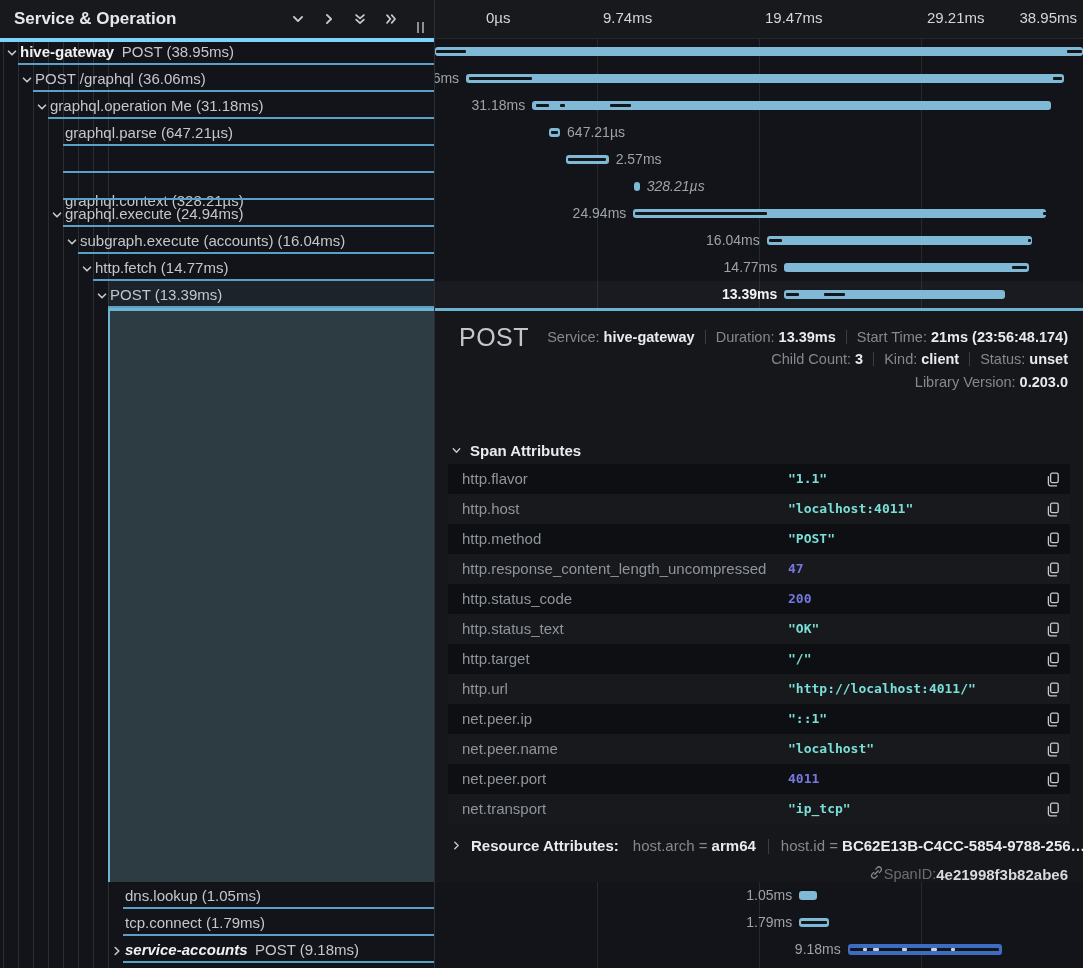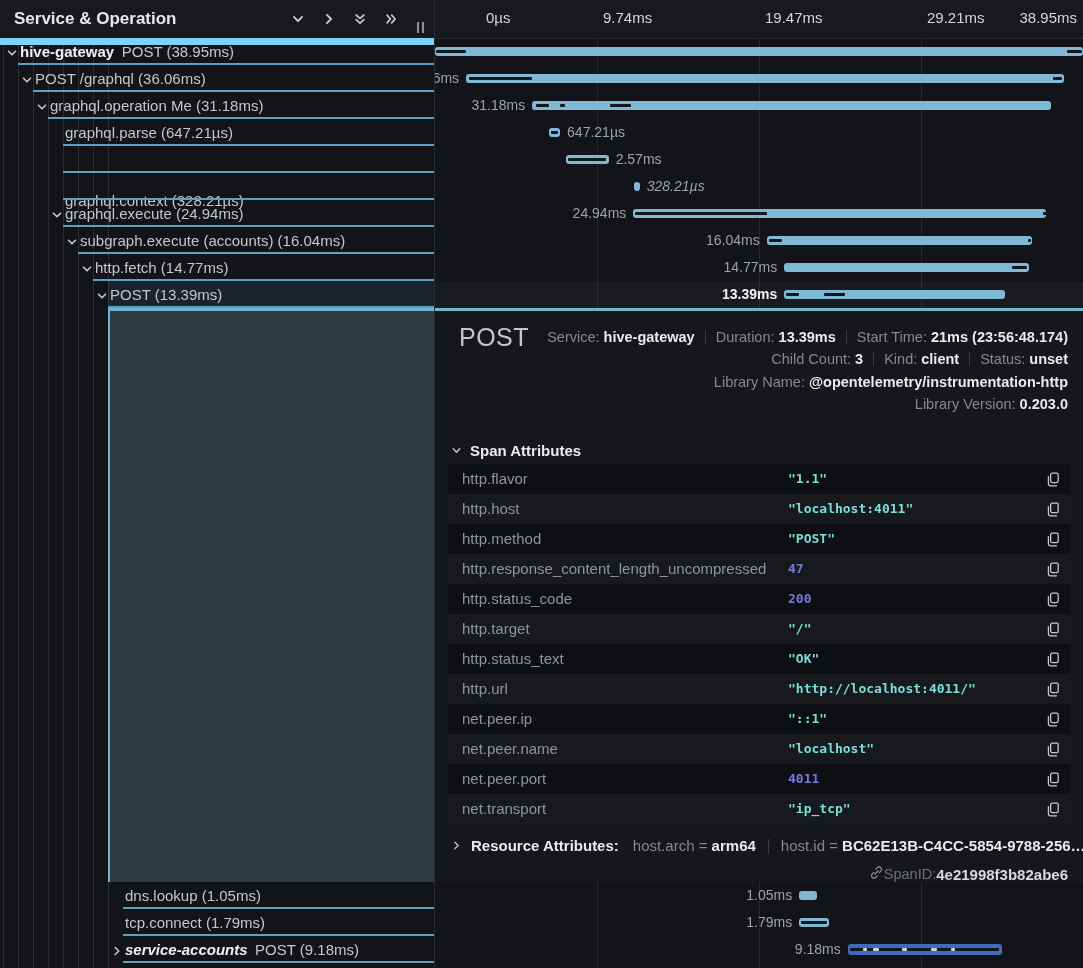--- a/index.html
+++ b/index.html
@@ -1,20 +1,20 @@
 <!DOCTYPE html>
 <html><head>
 <meta charset="utf-8">
 <style>
   html,body{margin:0;padding:0;background:#0d0e11;}
   .app{position:relative;width:1083px;height:968px;background:#131419;overflow:hidden;
        font-family:"Liberation Sans",sans-serif;color:#c6c9cd;}
   
   .left-header{position:absolute;left:0;top:0;width:434px;height:38px;background:#17191d;
-       border-bottom:7px solid #7dd3fc;z-index:4;}
+       border-bottom:4px solid #7dd3fc;z-index:4;}
   .left-header .title{position:absolute;left:14px;top:9px;font-size:17px;font-weight:600;color:#e6e7ea;}
   .hdr-icons{position:absolute;right:36px;top:12px;display:flex;gap:17px;align-items:center;}
   .hdr-icons .icon{width:14px;height:14px;display:inline-flex;cursor:pointer;}
   .drag-handle{position:absolute;right:10px;top:22px;display:flex;gap:3px;cursor:col-resize;}
   .drag-handle i{display:block;width:2px;height:11px;background:#8d9096;}
   .tree-guides{position:absolute;left:0;top:38px;bottom:0;width:434px;z-index:0;}
   .tree-guides i{position:absolute;top:0;bottom:0;width:1px;background:#2a2d32;}
   #tree-top{position:absolute;left:0;top:38px;width:434px;z-index:1;}
   #tree-bottom{position:absolute;left:0;top:882px;width:434px;z-index:1;}
   .t-row{position:relative;height:27px;cursor:pointer;}
@@ -272,21 +272,20 @@
           <div class="marker" style="left: 60%; width: 3.3%;"></div>
           <span class="bar-label sel" style="right: calc(46.1% + 7px);">13.39ms</span>
         </div>
       </div>
 
     <div class="detail">
       <div class="d-title">POST</div>
       <div class="d-overview" id="d-overview">
           <div><span>Service: </span><b>hive-gateway</b><span class="sep"></span><span>Duration: </span><b>13.39ms</b><span class="sep"></span><span>Start Time: </span><b>21ms (23:56:48.174)</b></div>
           <div><span>Child Count: </span><b>3</b><span class="sep"></span><span>Kind: </span><b>client</b><span class="sep"></span><span>Status: </span><b>unset</b></div>
-          <div><span>Library Name: </span><b>@opentelemetry/instrumentation-http</b></div>
           <div><span>Library Version: </span><b>0.203.0</b></div>
         </div>
       <div class="d-acc">
         <span class="icon" id="acc-chev">
             <svg viewBox="0 0 12 12" width="100%" height="100%" fill="none" stroke="currentColor" stroke-width="1.6" stroke-linecap="round" stroke-linejoin="round">
               <path d="M2.5 4.2 L6 7.8 L9.5 4.2"></path>
             </svg>
           </span>
         <span>Span Attributes</span>
       </div>
@@ -325,30 +324,30 @@
           </div>
           <div class="a-row">
             <span class="a-key">http.status_code</span>
             <span class="a-val number">200</span>
             <button class="copy-btn"><svg viewBox="0 0 14 15" width="14" height="15" fill="none" stroke="#c6c8cc" stroke-width="1.3" stroke-linejoin="round">
                 <rect x="4.6" y="1.2" width="7.6" height="9.4" rx="1.6"></rect>
                 <path d="M10.6 13.8 H4.4 a2 2 0 0 1 -2 -2 V4.6" stroke-linecap="round"></path>
               </svg></button>
           </div>
           <div class="a-row">
+            <span class="a-key">http.status_text</span>
+            <span class="a-val string">"OK"</span>
+            <button class="copy-btn"><svg viewBox="0 0 14 15" width="14" height="15" fill="none" stroke="#c6c8cc" stroke-width="1.3" stroke-linejoin="round">
+                <rect x="4.6" y="1.2" width="7.6" height="9.4" rx="1.6"></rect>
+                <path d="M10.6 13.8 H4.4 a2 2 0 0 1 -2 -2 V4.6" stroke-linecap="round"></path>
+              </svg></button>
+          </div>
+          <div class="a-row">
             <span class="a-key">http.target</span>
             <span class="a-val string">"/"</span>
-            <button class="copy-btn"><svg viewBox="0 0 14 15" width="14" height="15" fill="none" stroke="#c6c8cc" stroke-width="1.3" stroke-linejoin="round">
-                <rect x="4.6" y="1.2" width="7.6" height="9.4" rx="1.6"></rect>
-                <path d="M10.6 13.8 H4.4 a2 2 0 0 1 -2 -2 V4.6" stroke-linecap="round"></path>
-              </svg></button>
-          </div>
-          <div class="a-row">
-            <span class="a-key">http.status_text</span>
-            <span class="a-val string">"OK"</span>
             <button class="copy-btn"><svg viewBox="0 0 14 15" width="14" height="15" fill="none" stroke="#c6c8cc" stroke-width="1.3" stroke-linejoin="round">
                 <rect x="4.6" y="1.2" width="7.6" height="9.4" rx="1.6"></rect>
                 <path d="M10.6 13.8 H4.4 a2 2 0 0 1 -2 -2 V4.6" stroke-linecap="round"></path>
               </svg></button>
           </div>
           <div class="a-row">
             <span class="a-key">http.url</span>
             <span class="a-val string">"http://localhost:4011/"</span>
             <button class="copy-btn"><svg viewBox="0 0 14 15" width="14" height="15" fill="none" stroke="#c6c8cc" stroke-width="1.3" stroke-linejoin="round">
                 <rect x="4.6" y="1.2" width="7.6" height="9.4" rx="1.6"></rect>

